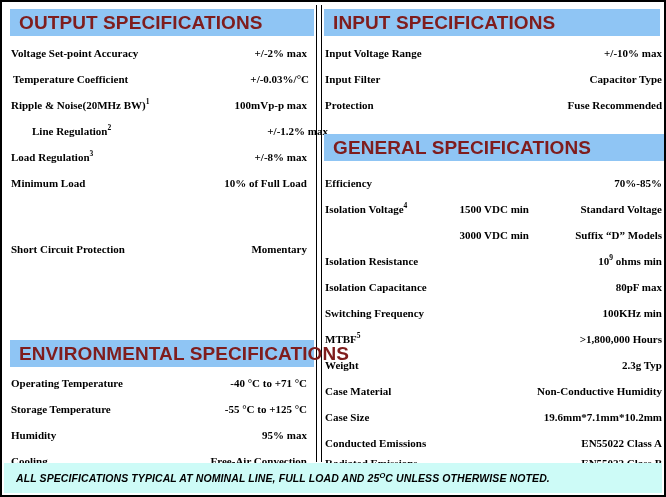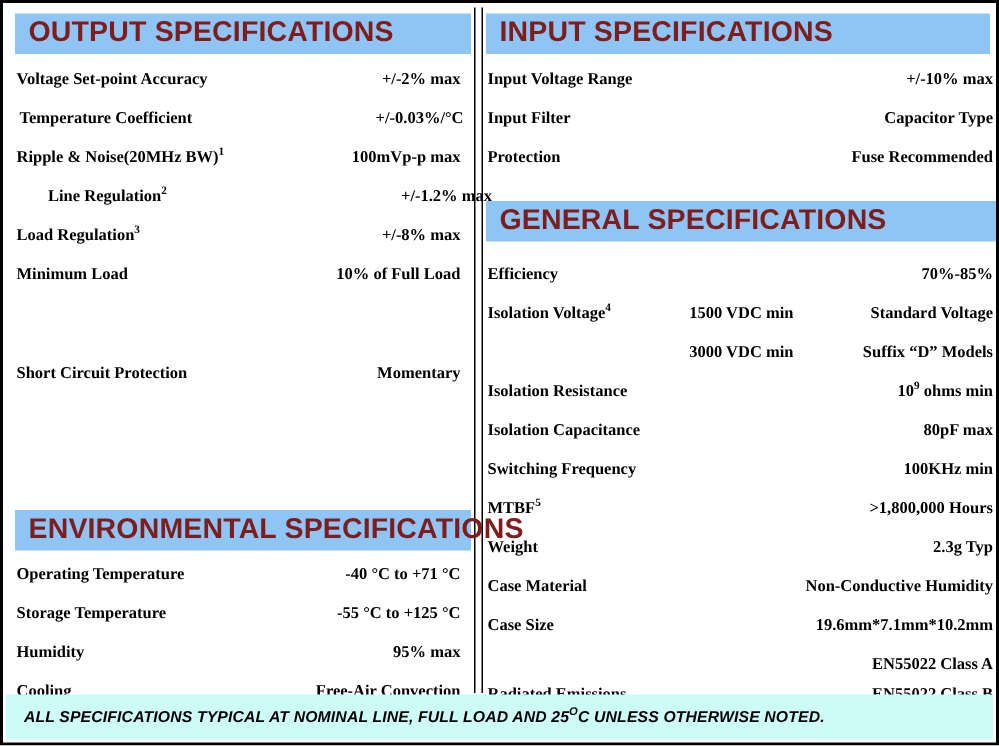--- a/index.html
+++ b/index.html
@@ -250,20 +250,21 @@
     </div>
     <div class="row" style="left:5px; width:337px; top:376px;">
       <span class="label">Case  Material</span>
       <span class="value">Non-Conductive  Humidity</span>
     </div>
     <div class="row" style="left:5px; width:337px; top:402px;">
       <span class="label">Case  Size</span>
       <span class="value">19.6mm*7.1mm*10.2mm</span>
     </div>
     <div class="row" style="left:5px; width:337px; top:428px;">
+      <span class="label">Conducted Emissions</span>
       <span class="value">EN55022 Class A</span>
     </div>
     <div class="row" style="left:5px; width:337px; top:448px;">
       <span class="label">Radiated Emissions</span>
       <span class="value">EN55022 Class B</span>
     </div>
   </div>
 
   <div id="footer-note">
     <span class="note-text"><span>ALL SPECIFICATIONS TYPICAL AT NOMINAL LINE, FULL LOAD AND 25</span><sup>O</sup><span>C UNLESS OTHERWISE NOTED.</span></span>

